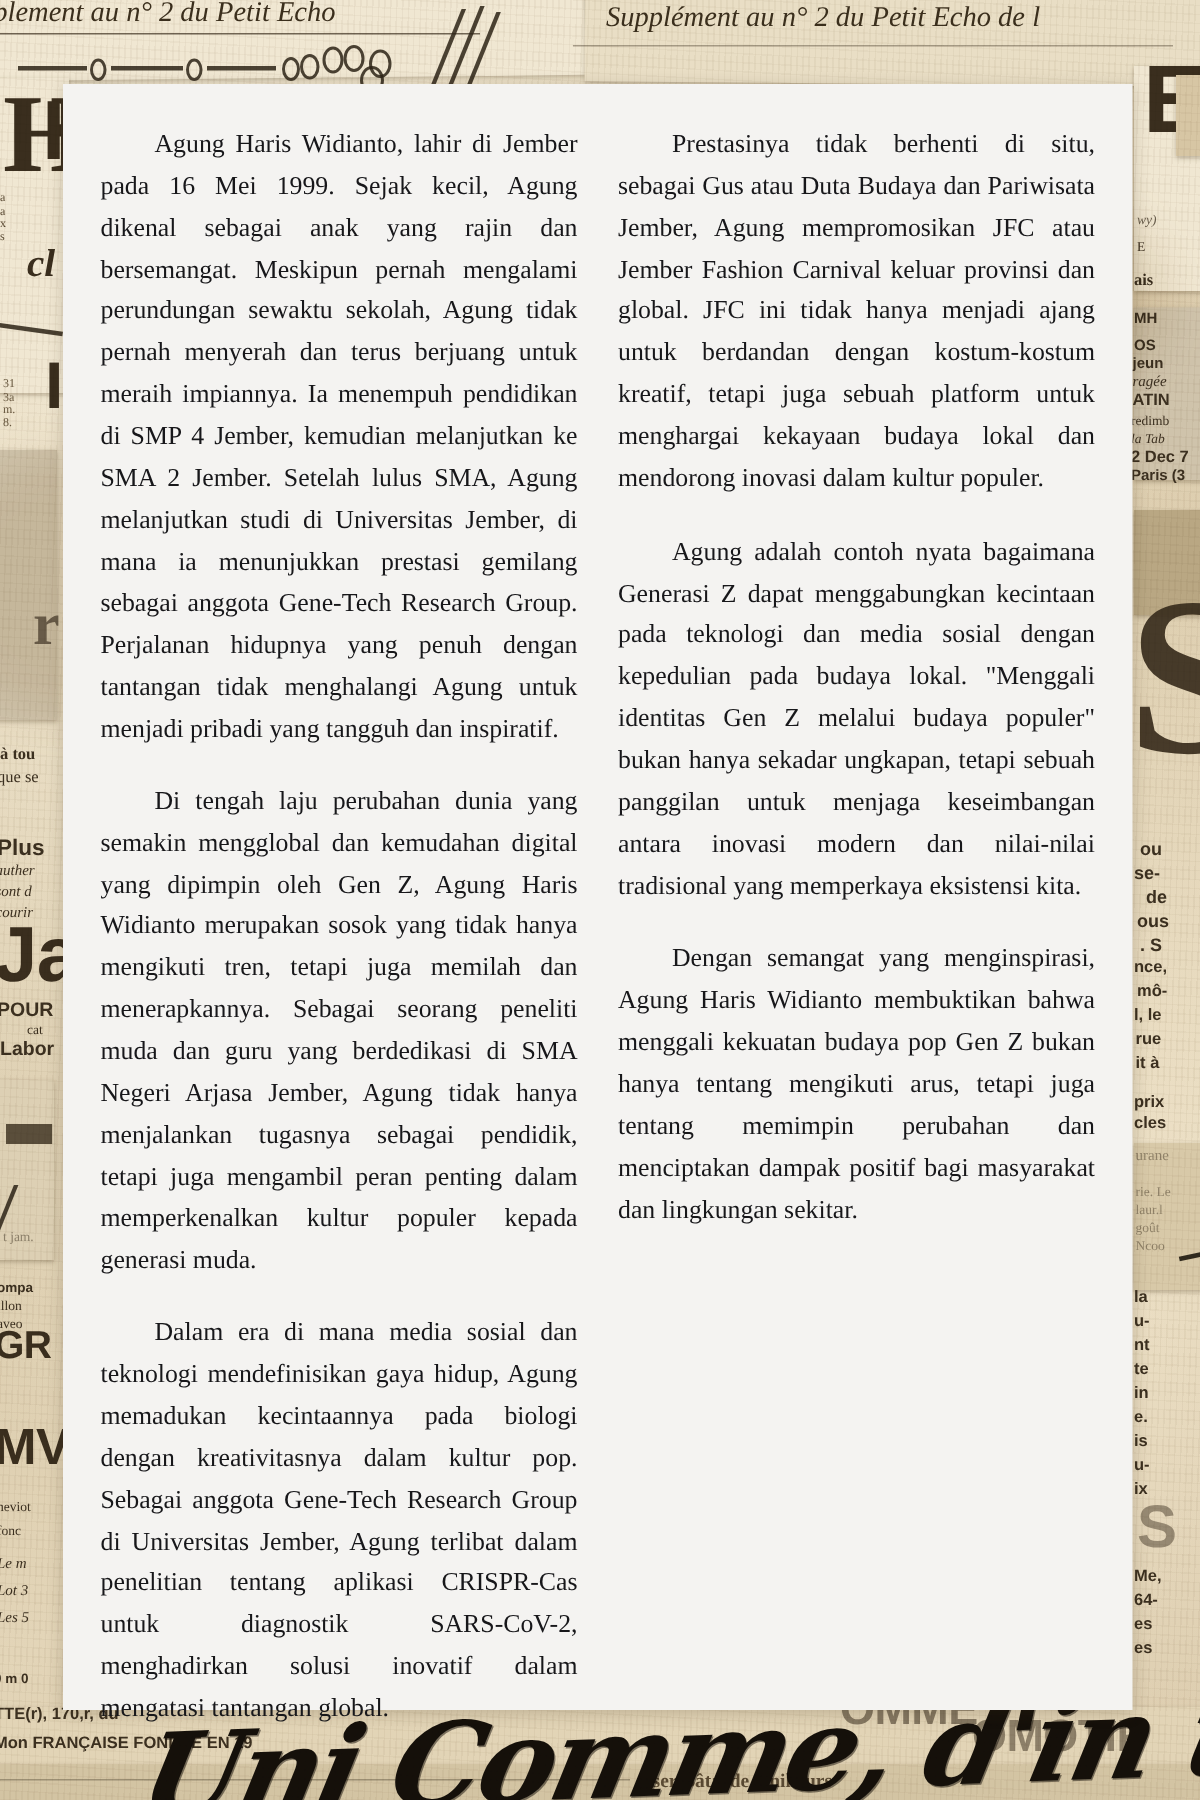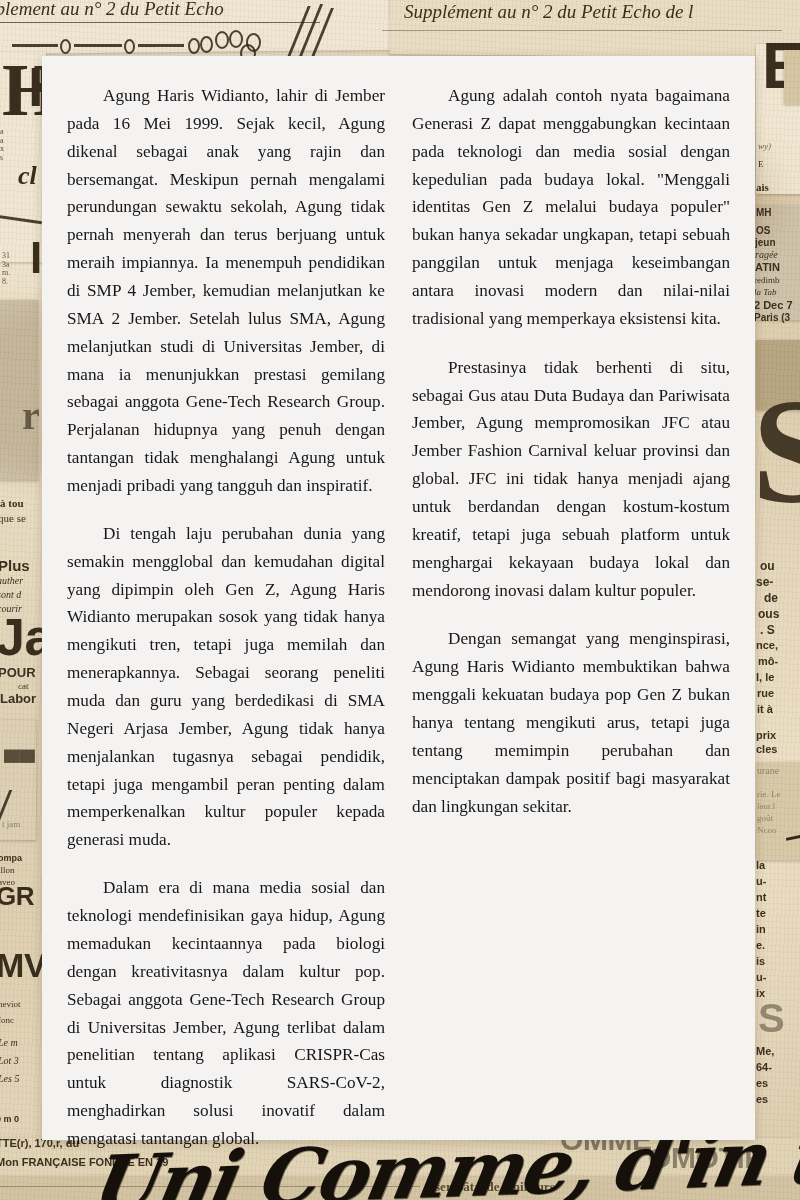--- a/index.html
+++ b/index.html
@@ -309,21 +309,21 @@
   <div id="paper">
     <div class="columns">
 
       <div class="col col-left">
         <p class="para">Agung Haris Widianto, lahir di Jember pada 16 Mei 1999. Sejak kecil, Agung dikenal sebagai anak yang rajin dan bersemangat. Meskipun pernah mengalami perundungan sewaktu sekolah, Agung tidak pernah menyerah dan terus berjuang untuk meraih impiannya. Ia menempuh pendidikan di SMP 4 Jember, kemudian melanjutkan ke SMA 2 Jember. Setelah lulus SMA, Agung melanjutkan studi di Universitas Jember, di mana ia menunjukkan prestasi gemilang sebagai anggota Gene-Tech Research Group. Perjalanan hidupnya yang penuh dengan tantangan tidak menghalangi Agung untuk menjadi pribadi yang tangguh dan inspiratif.</p>
         <p class="para">Di tengah laju perubahan dunia yang semakin mengglobal dan kemudahan digital yang dipimpin oleh Gen Z, Agung Haris Widianto merupakan sosok yang tidak hanya mengikuti tren, tetapi juga memilah dan menerapkannya. Sebagai seorang peneliti muda dan guru yang berdedikasi di SMA Negeri Arjasa Jember, Agung tidak hanya menjalankan tugasnya sebagai pendidik, tetapi juga mengambil peran penting dalam memperkenalkan kultur populer kepada generasi muda.</p>
         <p class="para">Dalam era di mana media sosial dan teknologi mendefinisikan gaya hidup, Agung memadukan kecintaannya pada biologi dengan kreativitasnya dalam kultur pop. Sebagai anggota Gene-Tech Research Group di Universitas Jember, Agung terlibat dalam penelitian tentang aplikasi CRISPR-Cas untuk diagnostik SARS-CoV-2, menghadirkan solusi inovatif dalam mengatasi tantangan global.</p>
       </div>
 
       <div class="col col-right">
+        <p class="para">Prestasinya tidak berhenti di situ, sebagai Gus atau Duta Budaya dan Pariwisata Jember, Agung mempromosikan JFC atau Jember Fashion Carnival keluar provinsi dan global. JFC ini tidak hanya menjadi ajang untuk berdandan dengan kostum-kostum kreatif, tetapi juga sebuah platform untuk menghargai kekayaan budaya lokal dan mendorong inovasi dalam kultur populer.</p>
         <p class="para">Agung adalah contoh nyata bagaimana Generasi Z dapat menggabungkan kecintaan pada teknologi dan media sosial dengan kepedulian pada budaya lokal. "Menggali identitas Gen Z melalui budaya populer" bukan hanya sekadar ungkapan, tetapi sebuah panggilan untuk menjaga keseimbangan antara inovasi modern dan nilai-nilai tradisional yang memperkaya eksistensi kita.</p>
-        <p class="para">Prestasinya tidak berhenti di situ, sebagai Gus atau Duta Budaya dan Pariwisata Jember, Agung mempromosikan JFC atau Jember Fashion Carnival keluar provinsi dan global. JFC ini tidak hanya menjadi ajang untuk berdandan dengan kostum-kostum kreatif, tetapi juga sebuah platform untuk menghargai kekayaan budaya lokal dan mendorong inovasi dalam kultur populer.</p>
         <p class="para">Dengan semangat yang menginspirasi, Agung Haris Widianto membuktikan bahwa menggali kekuatan budaya pop Gen Z bukan hanya tentang mengikuti arus, tetapi juga tentang memimpin perubahan dan menciptakan dampak positif bagi masyarakat dan lingkungan sekitar.</p>
       </div>
 
     </div>
   </div>
 
 </div>
 
 </body></html>

